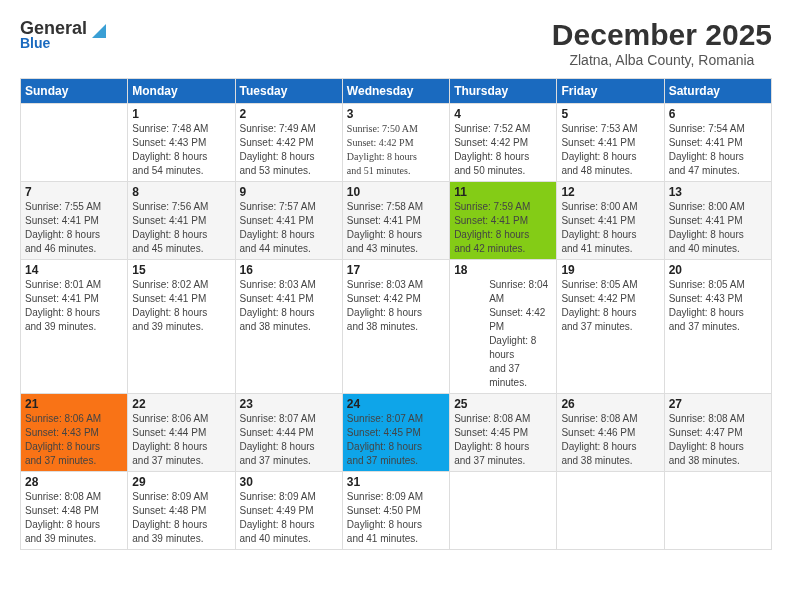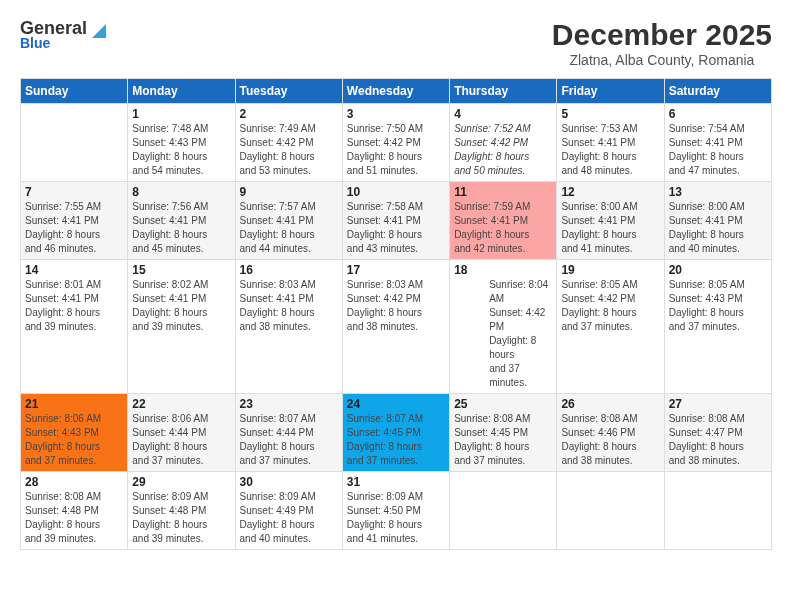--- a/index.html
+++ b/index.html
@@ -130,28 +130,28 @@
           </td>
           <td>
             <span class="day-num">2</span>
             <div class="day-info" style="white-space: pre-line;">Sunrise: 7:49 AM
 Sunset: 4:42 PM
 Daylight: 8 hours
 and 53 minutes.</div>
           </td>
           <td>
             <span class="day-num">3</span>
-            <div class="day-info" style="white-space: pre-line;">Sunrise: 7:50 AM
+            <div class="day-info" style="white-space: pre-line; font-family: Liberation Serif, serif;">Sunrise: 7:50 AM
 Sunset: 4:42 PM
 Daylight: 8 hours
 and 51 minutes.</div>
           </td>
           <td>
             <span class="day-num">4</span>
-            <div class="day-info" style="white-space: pre-line; font-style: italic;">Sunrise: 7:52 AM
+            <div class="day-info" style="white-space: pre-line;">Sunrise: 7:52 AM
 Sunset: 4:42 PM
 Daylight: 8 hours
 and 50 minutes.</div>
           </td>
           <td>
             <span class="day-num">5</span>
             <div class="day-info" style="white-space: pre-line;">Sunrise: 7:53 AM
 Sunset: 4:41 PM
 Daylight: 8 hours
 and 48 minutes.</div>
@@ -186,21 +186,21 @@
 Daylight: 8 hours
 and 44 minutes.</div>
           </td>
           <td style="background: rgb(245, 245, 245);">
             <span class="day-num">10</span>
             <div class="day-info" style="white-space: pre-line;">Sunrise: 7:58 AM
 Sunset: 4:41 PM
 Daylight: 8 hours
 and 43 minutes.</div>
           </td>
-          <td style="background: #fca5a5;">
+          <td style="background: #84cc16;">
             <span class="day-num">11</span>
             <div class="day-info" style="white-space: pre-line;">Sunrise: 7:59 AM
 Sunset: 4:41 PM
 Daylight: 8 hours
 and 42 minutes.</div>
           </td>
           <td style="background: rgb(245, 245, 245);">
             <span class="day-num">12</span>
             <div class="day-info" style="white-space: pre-line;">Sunrise: 8:00 AM
 Sunset: 4:41 PM

